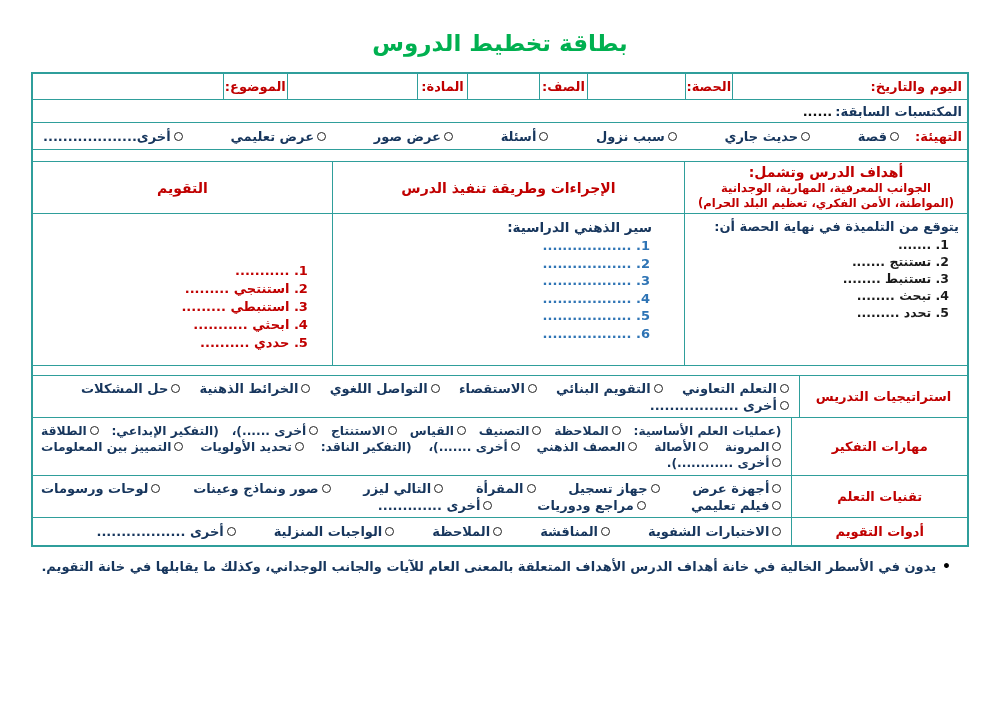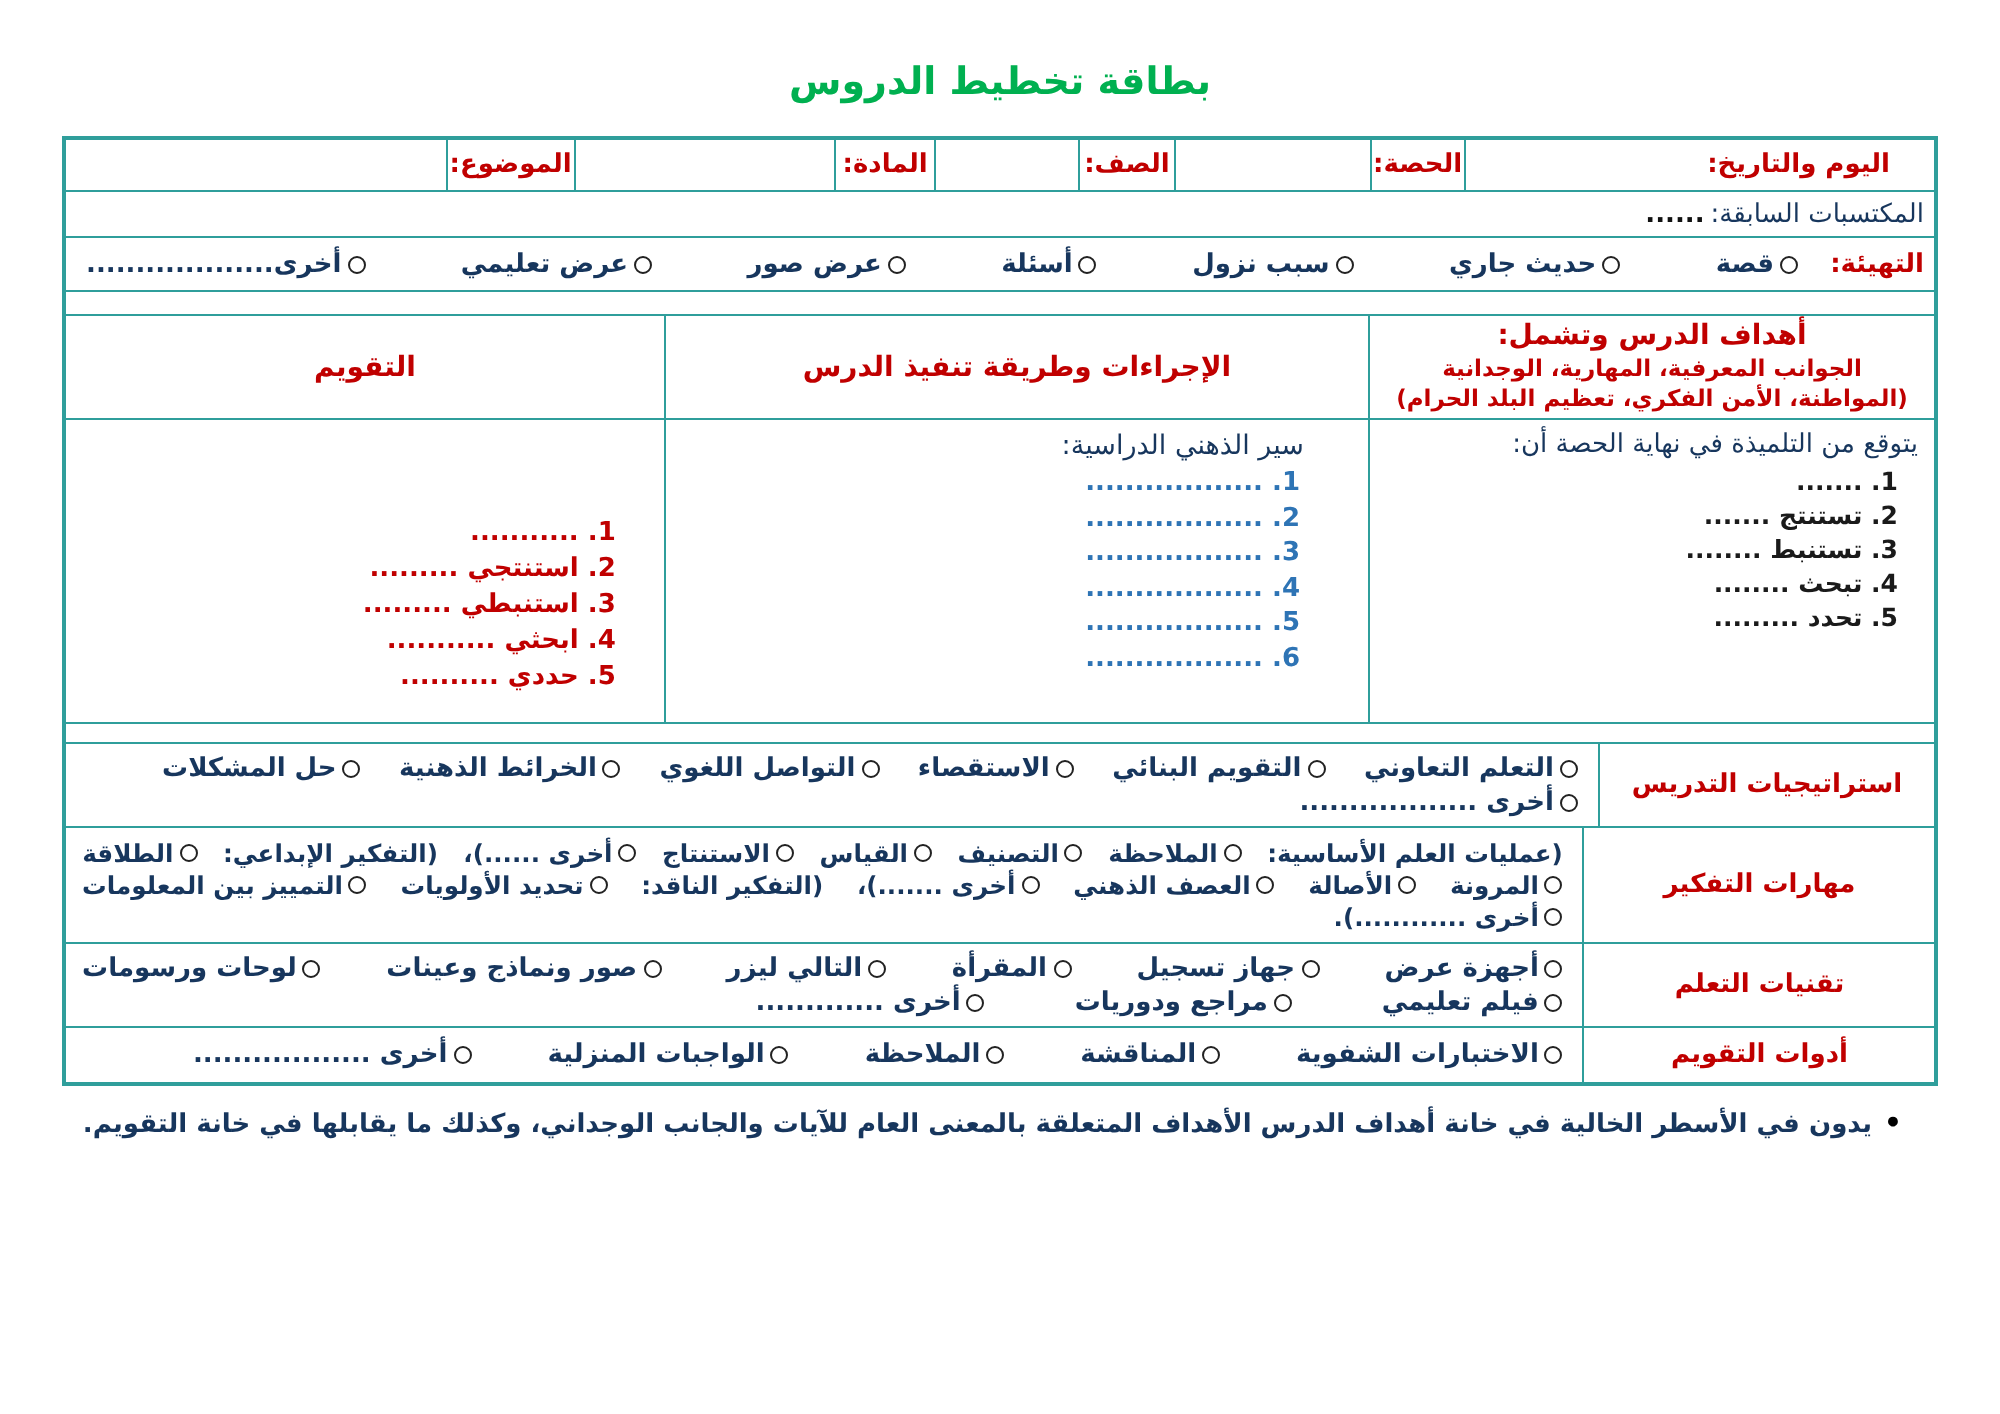--- a/index.html
+++ b/index.html
@@ -5,44 +5,44 @@
   :root{
     --accent-teal:#2F9E9B;
     --heading-red:#C00000;
     --navy:#17365D;
     --list-blue:#2E74B5;
     --title-green:#00B050;
   }
   *{box-sizing:border-box;margin:0;padding:0;}
   body{background:#fff;font-family:"DejaVu Sans",sans-serif;}
   .page{width:1000px;height:707px;background:#ffffff;overflow:hidden;direction:rtl;position:relative;}
-  .title{margin-top:30px;text-align:center;color:var(--title-green);font-size:19px;font-weight:bold;letter-spacing:0.5px;}
+  .title{margin-top:30px;text-align:center;color:var(--title-green);font-size:23px;font-weight:bold;letter-spacing:0.5px;}
   .table{margin:16px 31px 0 31px;border:2px solid var(--accent-teal);background:#fff;}
   .row{display:flex;border-bottom:1px solid var(--accent-teal);}
   .row:last-child{border-bottom:none;}
   .cell{min-width:0;}
   .cell:not(:last-child){border-left:1px solid var(--accent-teal);}
   
   .r1{height:26px;align-items:stretch;}
   .r1 .cell{display:flex;align-items:center;}
   .lbl-red{color:var(--heading-red);font-weight:bold;font-size:13px;white-space:nowrap;}
-  .c-day{flex-basis:25.2%;padding-right:22px;}
+  .c-day{flex-basis:25.2%;padding-right:5px;}
   .c-lab{justify-content:center;}
   .w-s1{flex-basis:5.0%;margin-left:44px;}
   .w-b1{flex-basis:5.8%;}
   .w-s2{flex-basis:5.1%;}
   .w-b2{flex-basis:7.7%;}
   .w-s3{flex-basis:5.4%;}
   .w-b3{flex-basis:13.9%;}
   .w-s4{flex-basis:6.9%;}
   .w-last{flex:1;}
   .fill{flex:1;height:100%;}
   
   .r2{height:23px;align-items:center;padding-right:5px;}
-  .navy-label{color:var(--navy);font-weight:normal;font-size:13px;white-space:nowrap;}
+  .navy-label{color:var(--navy);font-weight:bold;font-size:13px;white-space:nowrap;}
   .dots{color:#111;font-size:13px;font-weight:bold;margin-right:3px;}
   
   .r3{height:27px;align-items:center;padding-right:5px;}
   .opts-spread{flex:1;display:flex;justify-content:space-between;align-items:center;padding:0 16px 0 10px;}
   
   .opt{display:inline-flex;align-items:center;color:var(--navy);font-weight:bold;font-size:13px;white-space:nowrap;}
   .circ{width:9px;height:9px;border:1px solid #222;border-radius:50%;margin-left:3px;flex:none;background:#fff;}
   .tok-t{color:var(--navy);}
   
   .gap1{height:12px;}

